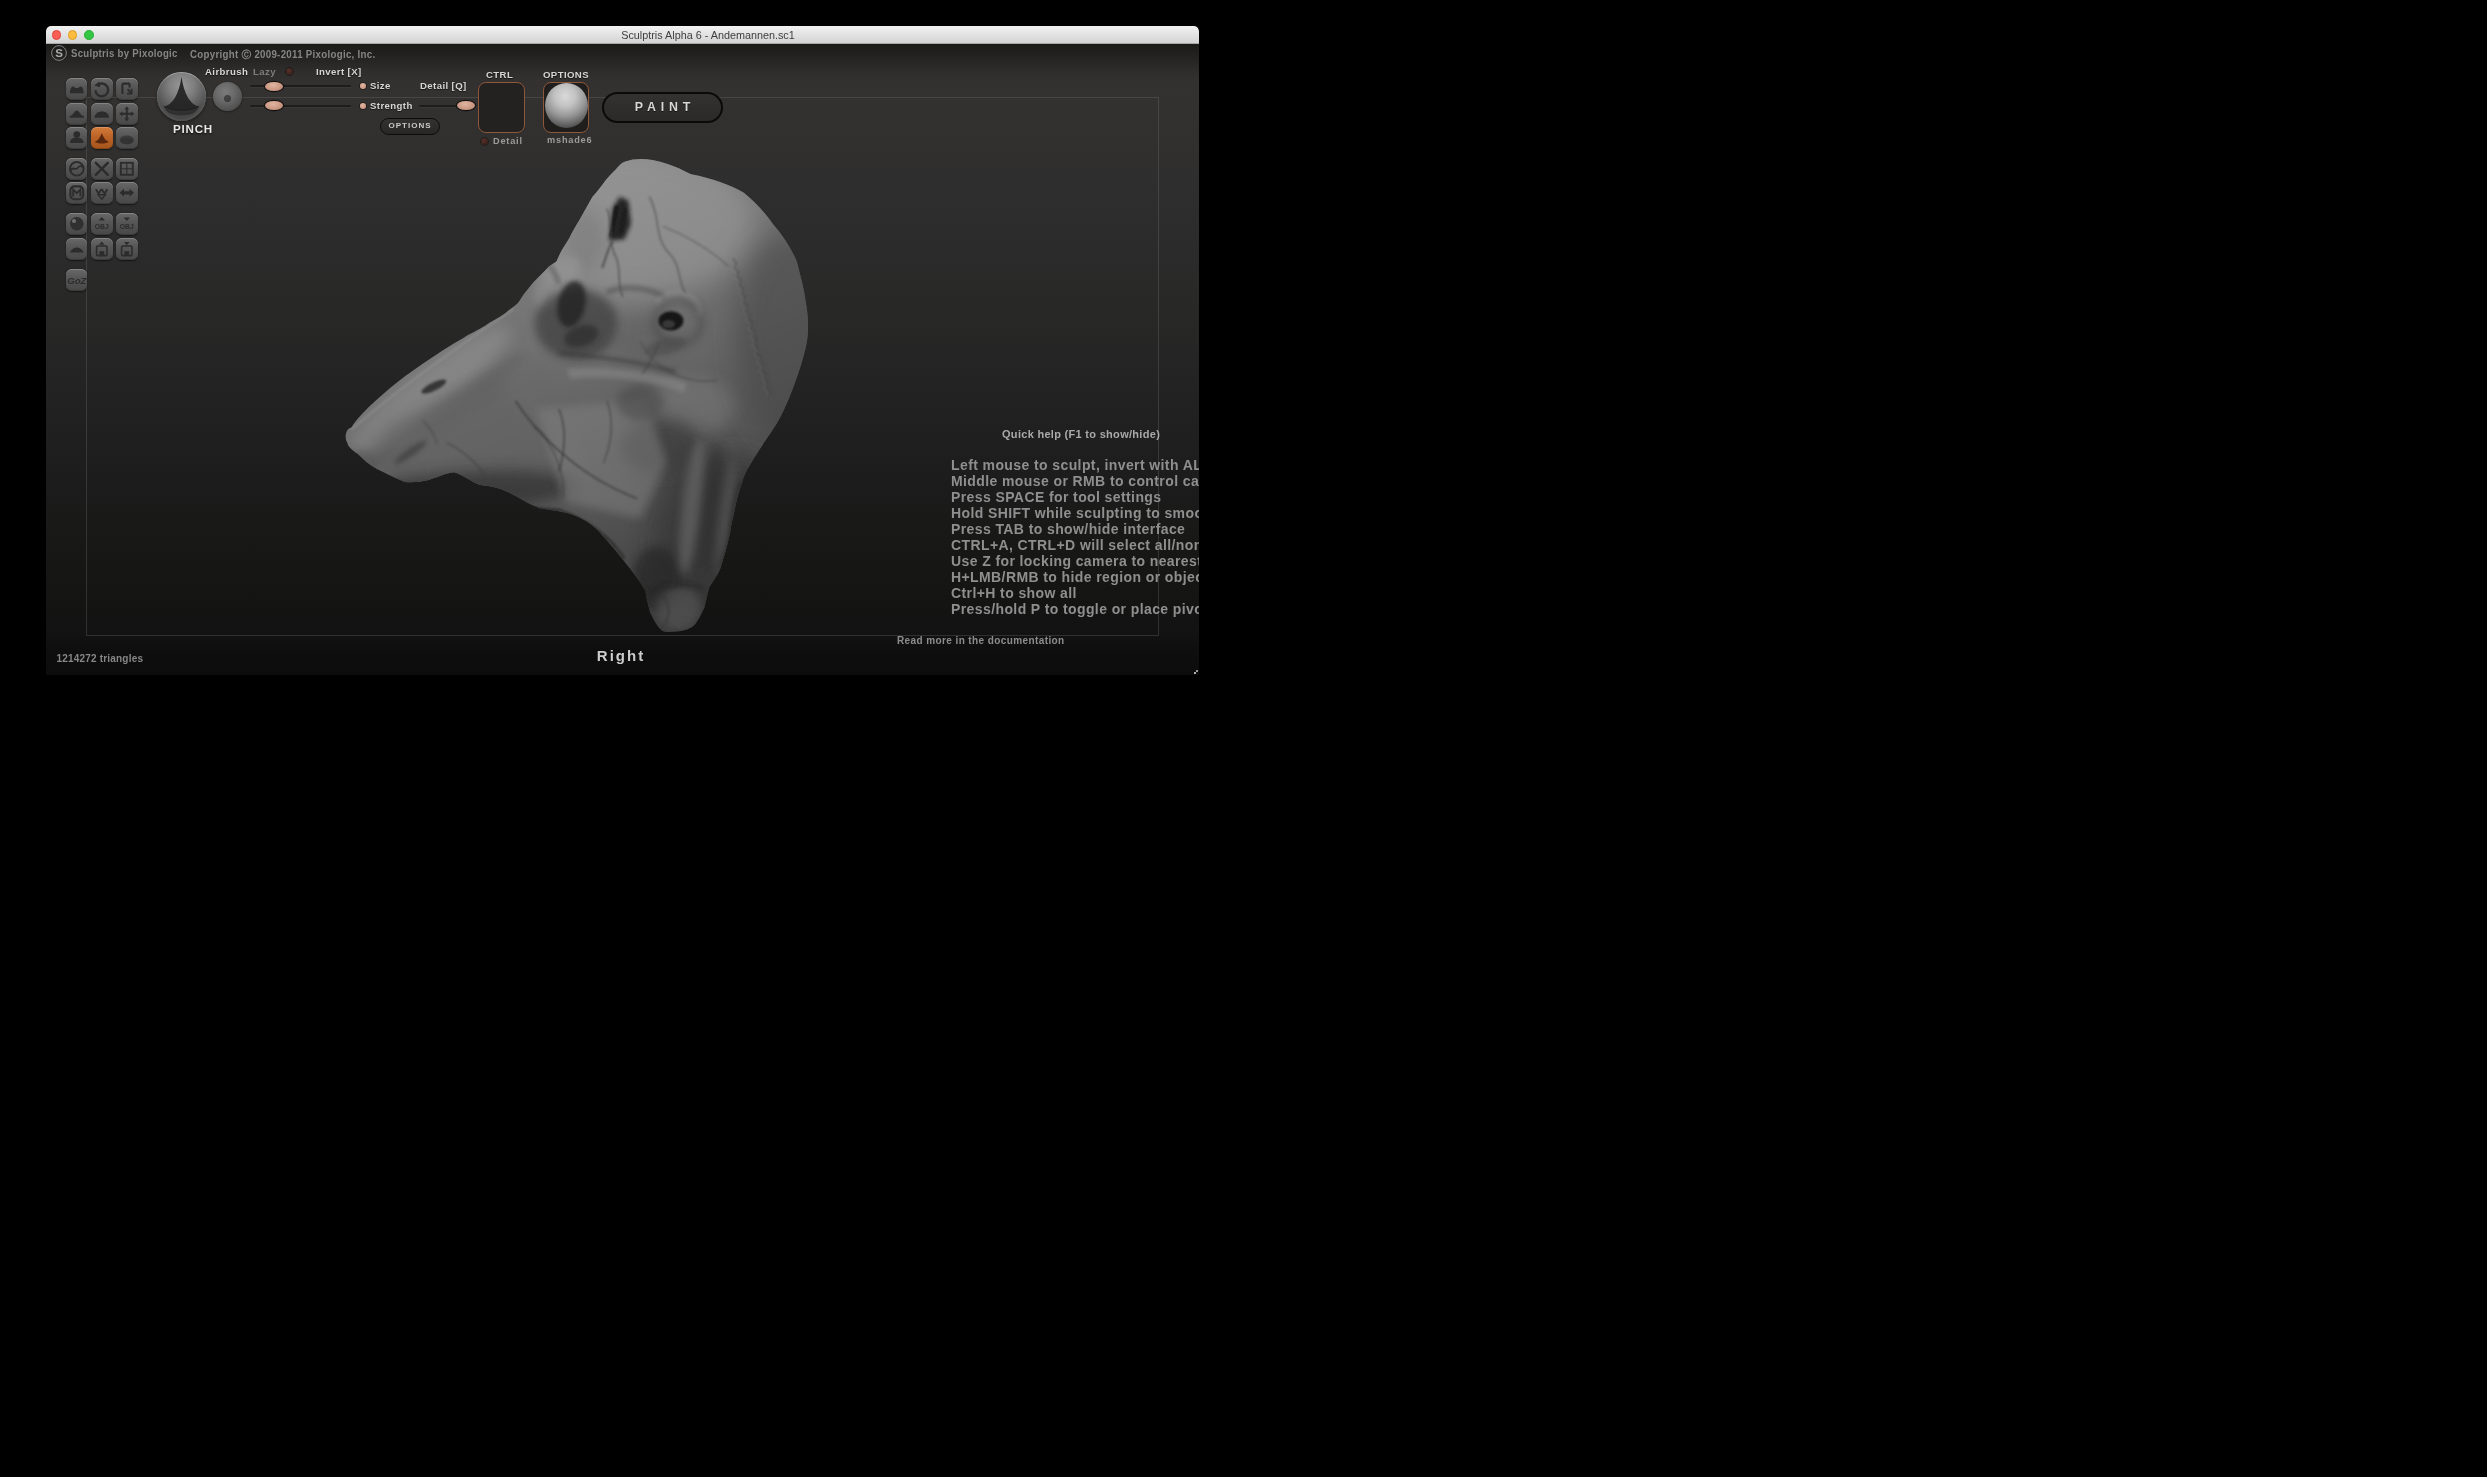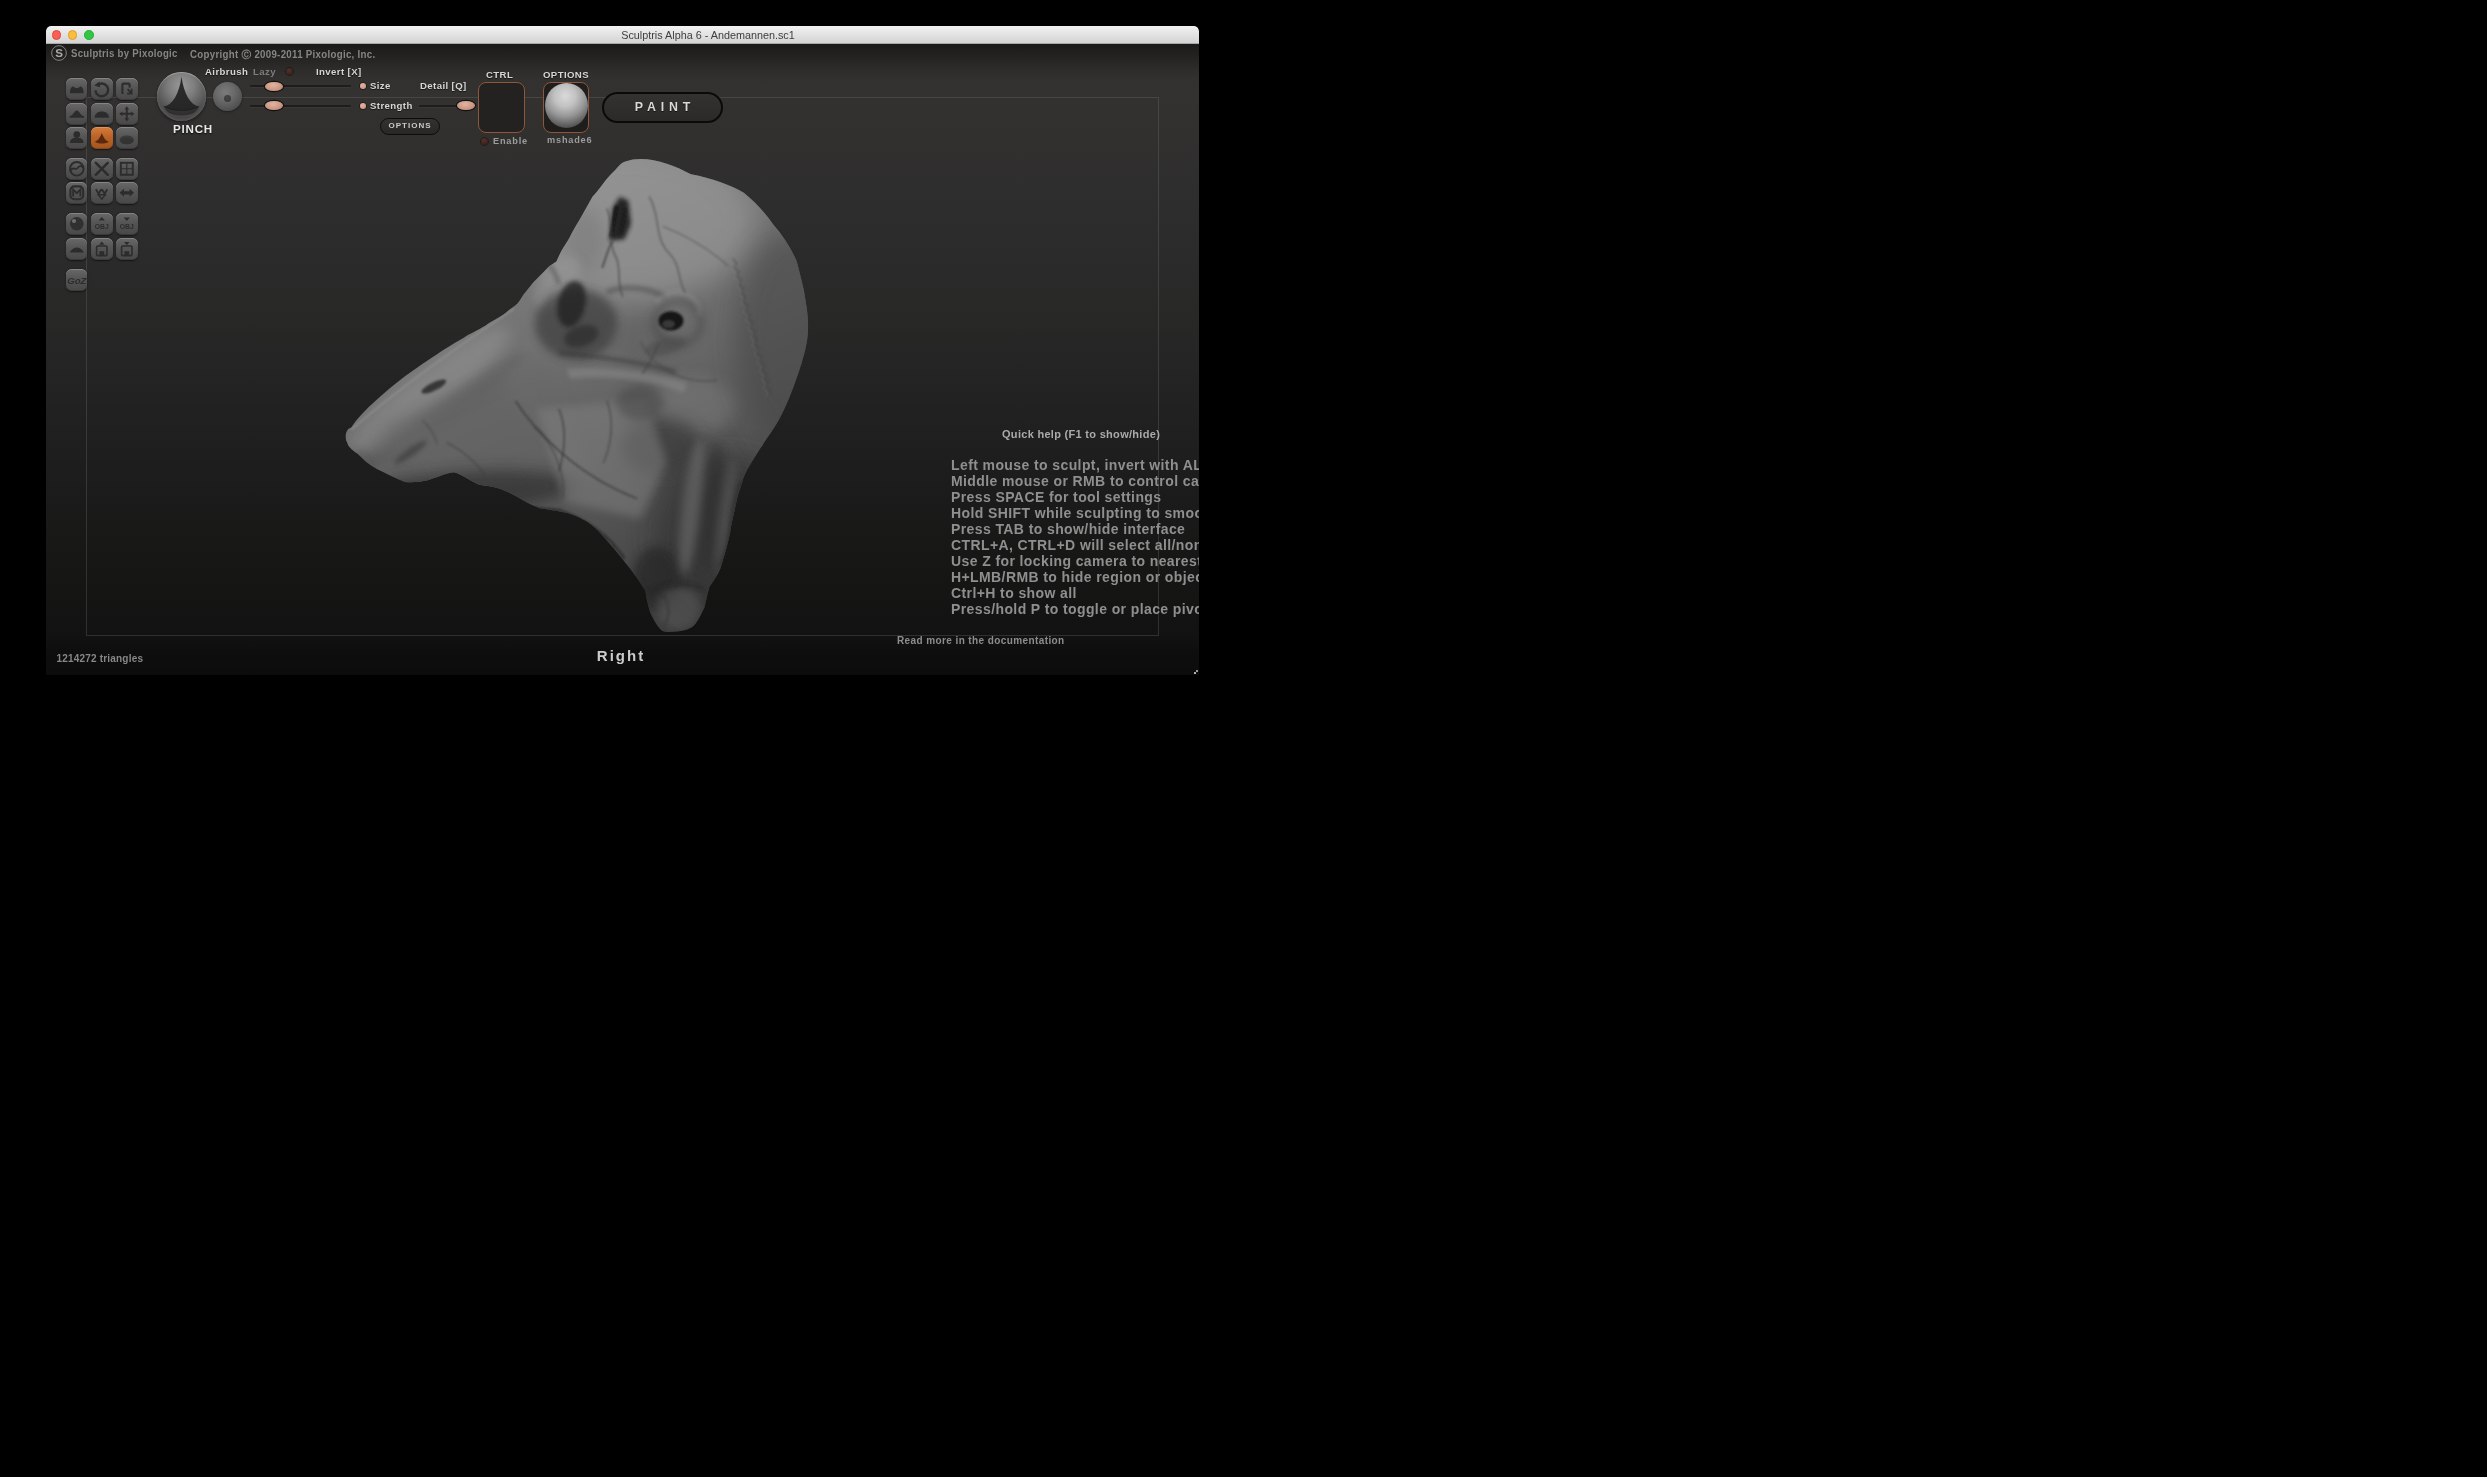--- a/index.html
+++ b/index.html
@@ -194,21 +194,21 @@
     <div class="handle" style="left:411px;top:75px;"></div>
     <div id="optbtn">OPTIONS</div>
 
     <div class="wlbl" style="left:440px;top:43px;">CTRL</div>
     <div class="wlbl" style="left:497px;top:43px;">OPTIONS</div>
     <div id="brushbox"></div>
     <div id="matbox">
         <div id="matsphere"></div>
       </div>
     <div class="ddot" style="left:435px;top:112px;"></div>
-    <div class="slbl" style="left:447px;top:110px;">Enable</div>
+    <div class="slbl" style="left:447px;top:110px;">Detail</div>
     <div class="slbl" style="left:501px;top:109px;">mshade6</div>
     <div id="paintbtn">PAINT</div>
 
     <div id="btns">
       <div class="tb" style="left:19.6px;top:52px;">
           <svg width="21.6" height="21.6" viewBox="0 0 27 27">
             <path d="M5 19 C5 11.5 8.5 9.5 10.5 11.5 C12 13 15 13 16.5 11.5 C18.5 9.5 22 11.5 22 19 Z" fill="#2c2c2c"></path>
           </svg>
         </div>
       <div class="tb" style="left:45px;top:52px;">

